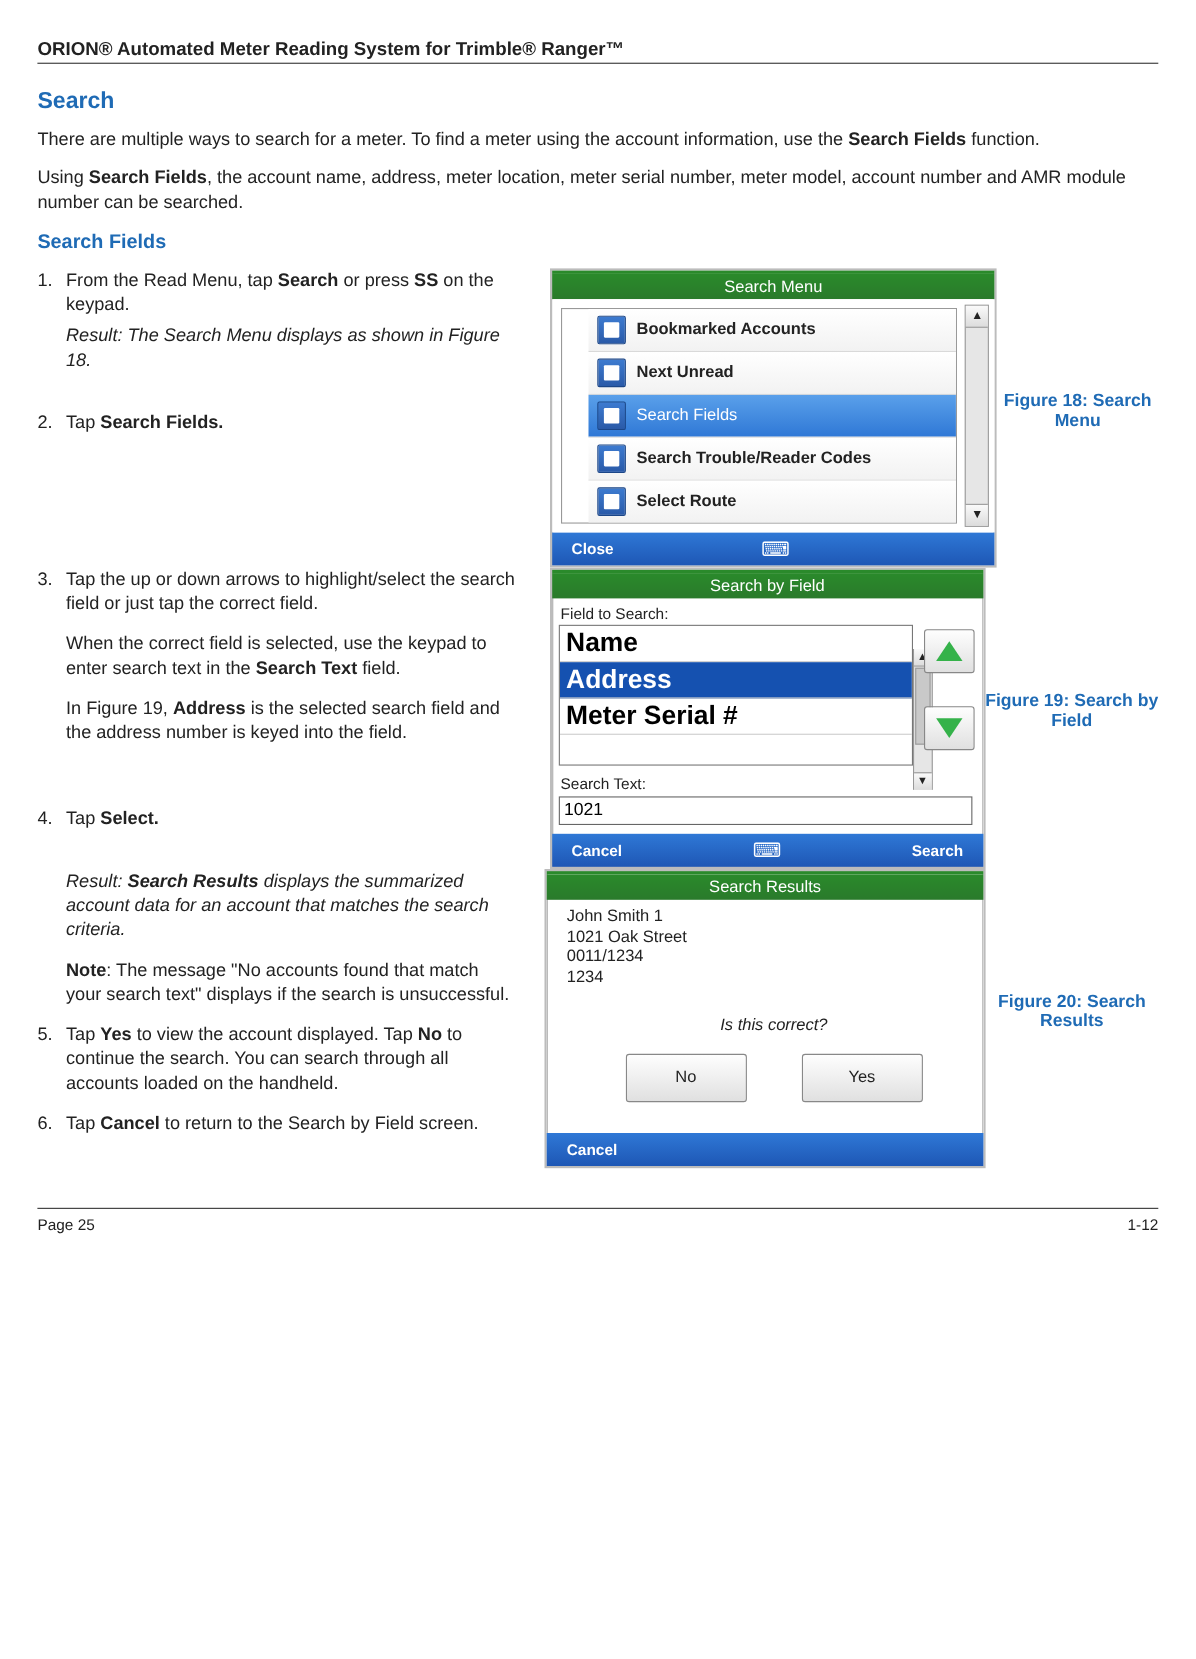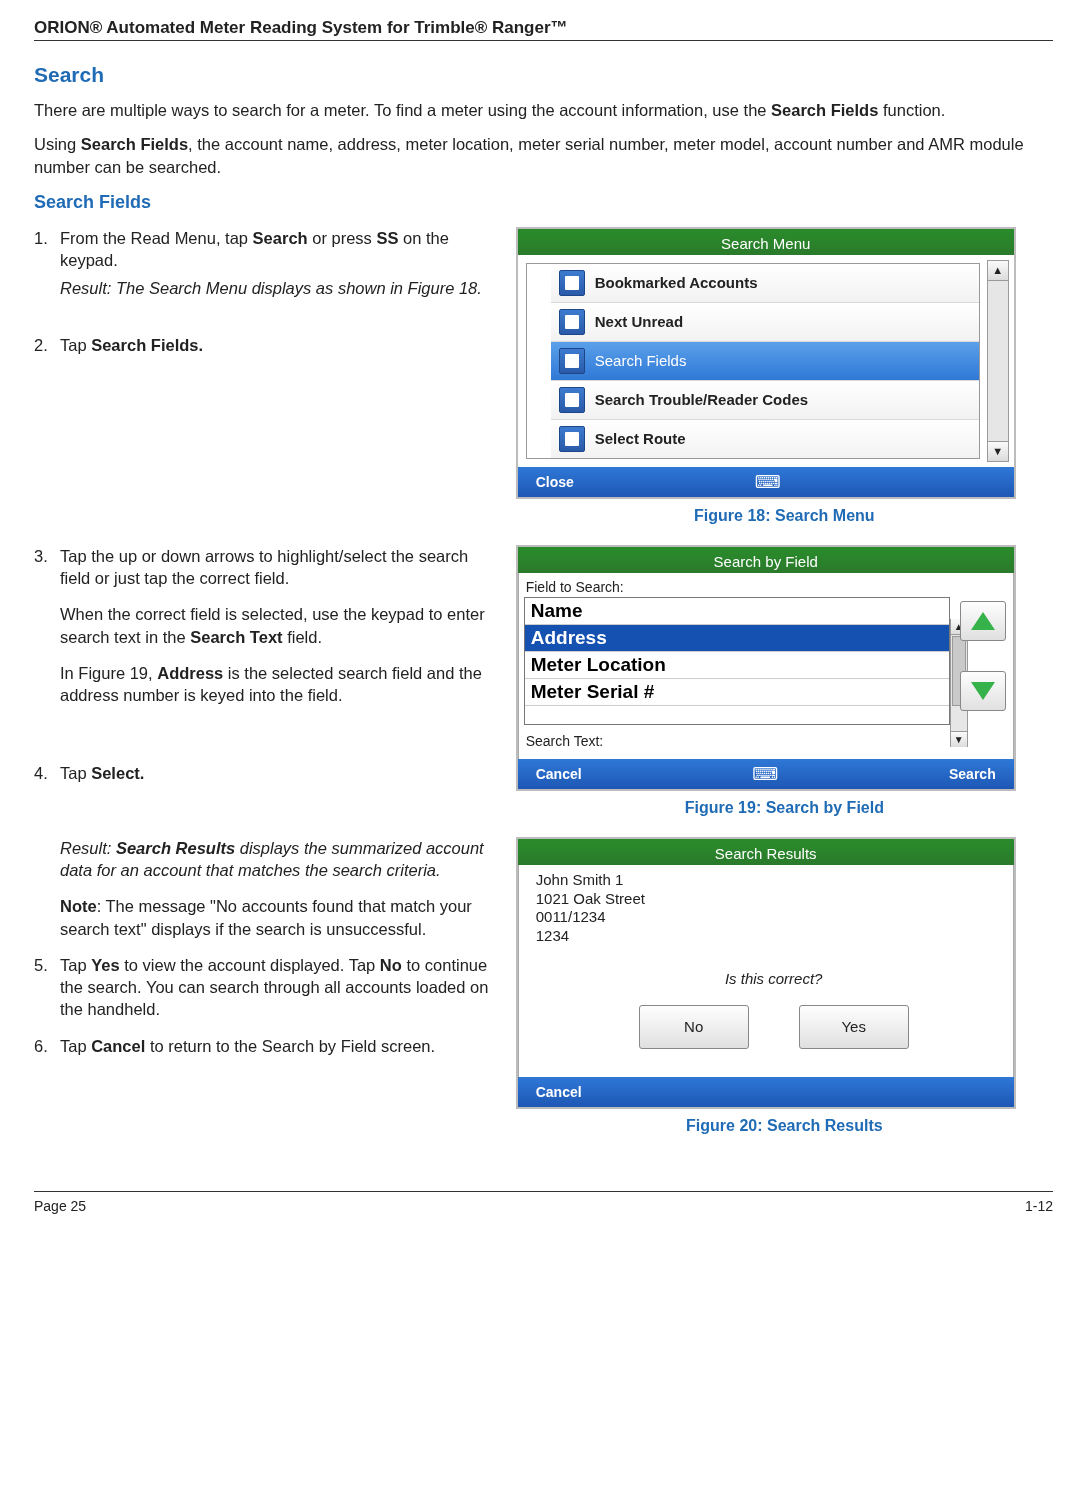--- a/index.html
+++ b/index.html
@@ -1,25 +1,25 @@
 <!DOCTYPE html>
 <html><head>
 <meta charset="utf-8">
 <style>
   * { box-sizing: border-box; margin: 0; padding: 0; }
   body { font-family: "Segoe UI", "Myriad Pro", Arial, sans-serif; color: #222; background: #fff; width: 1087px; padding: 18px 34px 18px 34px; }
-  .doc-title { font-weight: 700; font-size: 17px; margin-bottom: 2px; }
+  .doc-title { font-weight: 700; font-size: 17px; margin-bottom: 2px; margin-top: 17px; }
   hr.rule { border: none; border-top: 1px solid #333; margin: 0 0 22px 0; }
   hr.rule-bottom { border: none; border-top: 1px solid #333; margin: 36px 0 6px 0; }
   h2.section { color: #1f6bb5; font-weight: 700; font-size: 21px; margin: 14px 0 12px 0; }
   h3.subsection { color: #1f6bb5; font-weight: 700; font-size: 18px; margin: 14px 0 14px 0; }
   p.body { font-size: 16.5px; line-height: 1.35; margin-bottom: 12px; }
   .cols { display: flex; gap: 24px; }
   .leftcol { flex: 1 1 46%; }
-  .rightcol { flex: 1 1 54%; display:flex; flex-direction:column; }
+  .rightcol { flex: 1 1 54%; display:flex; align-items:center; }
   ol.steps { list-style: none; padding-left: 26px; font-size: 16.5px; }
   ol.steps > li { margin-bottom: 14px; position: relative; line-height:1.35; }
   ol.steps > li .num { position: absolute; left: -26px; top:0; }
   .italic { font-style: italic; }
   .fig-caption { text-align: center; font-weight: 700; color: #1f6bb5; font-size: 16px; margin: 8px 0 20px 0; }
   .footer { display:flex; justify-content:space-between; font-size:14px; }
 
   
   .device { width: 500px; border: 2px solid #bcbcbc; background:#fff; box-shadow: 0 0 0 1px #aaa inset; }
   .titlebar { background: linear-gradient(#2a8a2b,#2a7a2b); color:#fff; text-align:center; font-weight:400; font-size:15px; padding:3px 0; font-family: Tahoma, sans-serif; }
@@ -38,21 +38,21 @@
   .menu-icon { width:26px; height:26px; background:linear-gradient(#3d7bd0,#2a5aa8); border:1px solid #1b4688; border-radius:2px; position:relative; }
   .menu-icon::after { content:""; position:absolute; left:5px; top:5px; width:14px; height:14px; background:#fff; border-radius:1px; }
   .vscroll { position:absolute; right:5px; top:5px; bottom:5px; width:22px; background:#e6e6e6; border:1px solid #9a9a9a; display:flex; flex-direction:column; }
   .vscroll .arrow { height:20px; display:flex;align-items:center;justify-content:center;background:linear-gradient(#fafafa,#dcdcdc); border-bottom:1px solid #9a9a9a; font-size:11px; }
   .vscroll .arrow.bot { border-top:1px solid #9a9a9a; border-bottom:none; margin-top:auto; }
 
   
   .field-body { padding:4px 6px 8px 6px; font-family: Tahoma, sans-serif; font-size:14px; position:relative; }
   .field-body .lbl { font-size:14px; margin:2px 0 2px 2px; }
   .field-list { border:1px solid #777; height:128px; overflow:hidden; background:#fff; margin-right:58px; }
-  .field-row { padding:2px 6px; font-size:19px; font-weight:700; color:#000; border-bottom:1px solid #ccc; }
+  .field-row { padding:2px 6px; font-size:24px; font-weight:700; color:#000; border-bottom:1px solid #ccc; }
   .field-row.sel { background:#1551b0; color:#fff; font-weight:700; }
   .arrow-btns { position:absolute; right:8px; top:28px; display:flex; flex-direction:column; gap:30px; }
   .arrow-btn { width:46px; height:40px; background:linear-gradient(#fefefe,#e0e0e0); border:1px solid #888; border-radius:3px; display:flex;align-items:center;justify-content:center; }
   .arrow-btn .tri-up { width:0;height:0;border-left:12px solid transparent;border-right:12px solid transparent;border-bottom:18px solid #35b24a; }
   .arrow-btn .tri-down { width:0;height:0;border-left:12px solid transparent;border-right:12px solid transparent;border-top:18px solid #35b24a; }
   .search-text { width:calc(100% - 4px); border:1px solid #666; padding:3px 4px; font-family: Tahoma, sans-serif; font-size:16px; margin-top:2px; }
   .scroll-mini { position:absolute; right:58px; top:22px; height:128px; width:18px; background:#e6e6e6; border-left:1px solid #999;border-right:1px solid #999; display:flex;flex-direction:column; transform:translateX(18px); }
   .scroll-mini .a { height:16px;background:linear-gradient(#fafafa,#dcdcdc);border-bottom:1px solid #999;display:flex;align-items:center;justify-content:center;font-size:10px; }
   .scroll-mini .a.bot{border-top:1px solid #999;border-bottom:none;margin-top:auto;}
   .scroll-mini .thumb{height:70px;margin:1px;background:#c9c9c9;border:1px solid #999;}
@@ -156,38 +156,38 @@
   <div class="rightcol">
     <div class="device">
       <div class="greenbar-thin"></div>
       <div class="titlebar">Search by Field</div>
       <div class="field-body">
         <div class="lbl">Field to Search:</div>
         <div style="position:relative;">
           <div class="field-list">
             <div class="field-row">Name</div>
             <div class="field-row sel">Address</div>
-            <div class="field-row">Meter Location</div>
             <div class="field-row">Meter Serial #</div>
           </div>
           <div class="scroll-mini">
             <div class="a">▲</div>
             <div class="thumb"></div>
             <div class="a bot">▼</div>
           </div>
         </div>
         <div class="arrow-btns">
           <div class="arrow-btn">
               <div class="tri-up"></div>
             </div>
           <div class="arrow-btn">
               <div class="tri-down"></div>
             </div>
         </div>
         <div class="lbl" style="margin-top:8px">Search Text:</div>
+        <input class="search-text" value="1021" style="">
       </div>
       <div class="bottombar">
         <span class="btn">Cancel</span>
         <span class="spacer"><span class="kbd-icon"></span></span>
         <span class="right">Search</span>
       </div>
     </div>
     <div class="fig-caption">Figure 19:  Search by Field</div>
   </div>
 </div>

